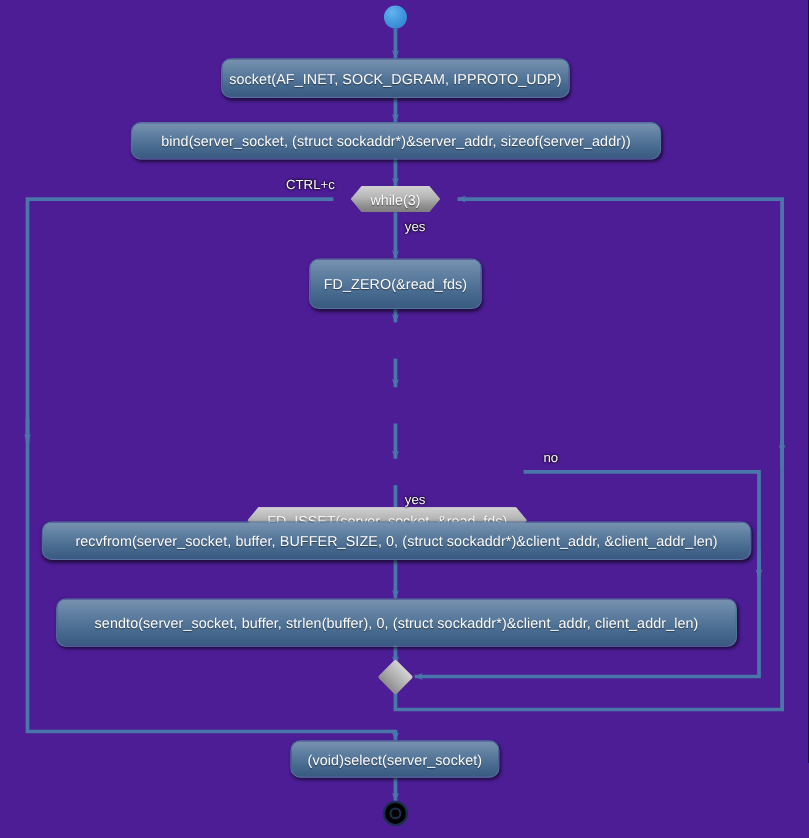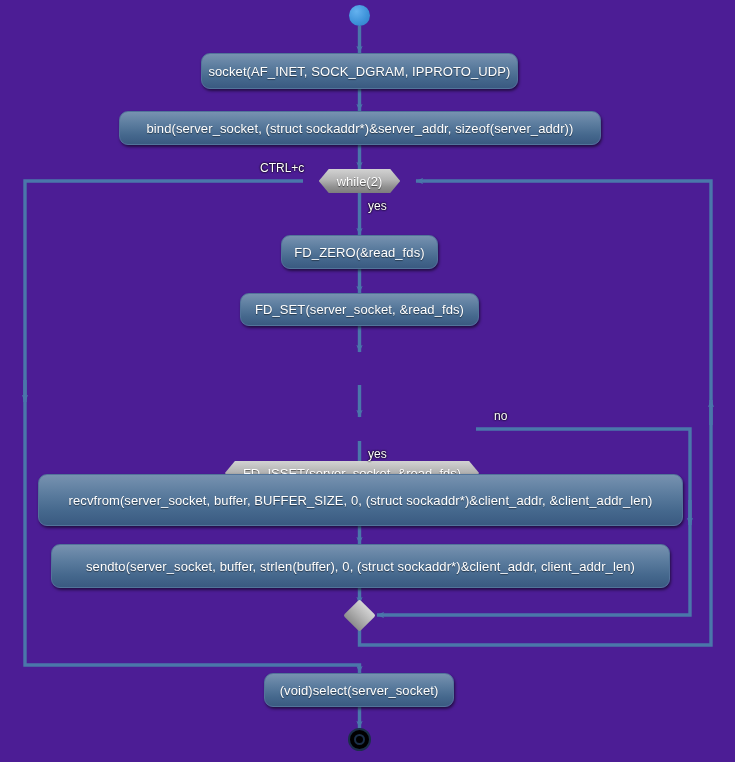--- a/index.html
+++ b/index.html
@@ -158,48 +158,45 @@
   <div class="node proc" style="left:201px; top:53px; width:317px; height:36px;">
     <span>socket(AF_INET, SOCK_DGRAM, IPPROTO_UDP)</span>
   </div>
 
   <div class="node proc" style="left:119px; top:111px; width:482px; height:34px;">
     <span>bind(server_socket, (struct sockaddr*)&amp;server_addr, sizeof(server_addr))</span>
   </div>
 
   <div class="hexwrap" style="left:303px; top:169px; width:113px; height:24px;">
     <div class="hex">
-      <span>while(2)</span>
+      <span>while(3)</span>
     </div>
   </div>
 
   <div class="edge-label" style="left:260px; top:161px;">CTRL+c</div>
 
   <div class="edge-label" style="left:368px; top:199px;">yes</div>
 
-  <div class="node proc" style="left:281px; top:235px; width:157px; height:34px;">
+  <div class="node proc" style="left:281px; top:235px; width:157px; height:46px;">
     <span>FD_ZERO(&amp;read_fds)</span>
   </div>
 
-  <div class="node proc" style="left:240px; top:293px; width:239px; height:33px;">
-    <span>FD_SET(server_socket, &amp;read_fds)</span>
-  </div>
 
 
   <div class="hexwrap" style="left:228px; top:412px; width:248px; height:36px;margin-top:43px;">
     <div class="hex">
       <span>FD_ISSET(server_socket, &amp;read_fds)</span>
     </div>
   </div>
 
   <div class="edge-label" style="left:494px; top:409px;">no</div>
 
   <div class="edge-label" style="left:368px; top:447px;">yes</div>
 
-  <div class="node proc" style="left:38px; top:474px; width:645px; height:52px;">
+  <div class="node proc" style="left:38px; top:474px; width:645px; height:35px;">
     <span>recvfrom(server_socket, buffer, BUFFER_SIZE, 0, (struct sockaddr*)&amp;client_addr, &amp;client_addr_len)</span>
   </div>
 
   <div class="node proc" style="left:51px; top:544px; width:619px; height:44px;">
     <span>sendto(server_socket, buffer, strlen(buffer), 0, (struct sockaddr*)&amp;client_addr, client_addr_len)</span>
   </div>
 
   <div class="diamond" style="left:348px; top:604px;"></div>
 
   <div class="node proc" style="left:264px; top:673px; width:190px; height:34px;">

